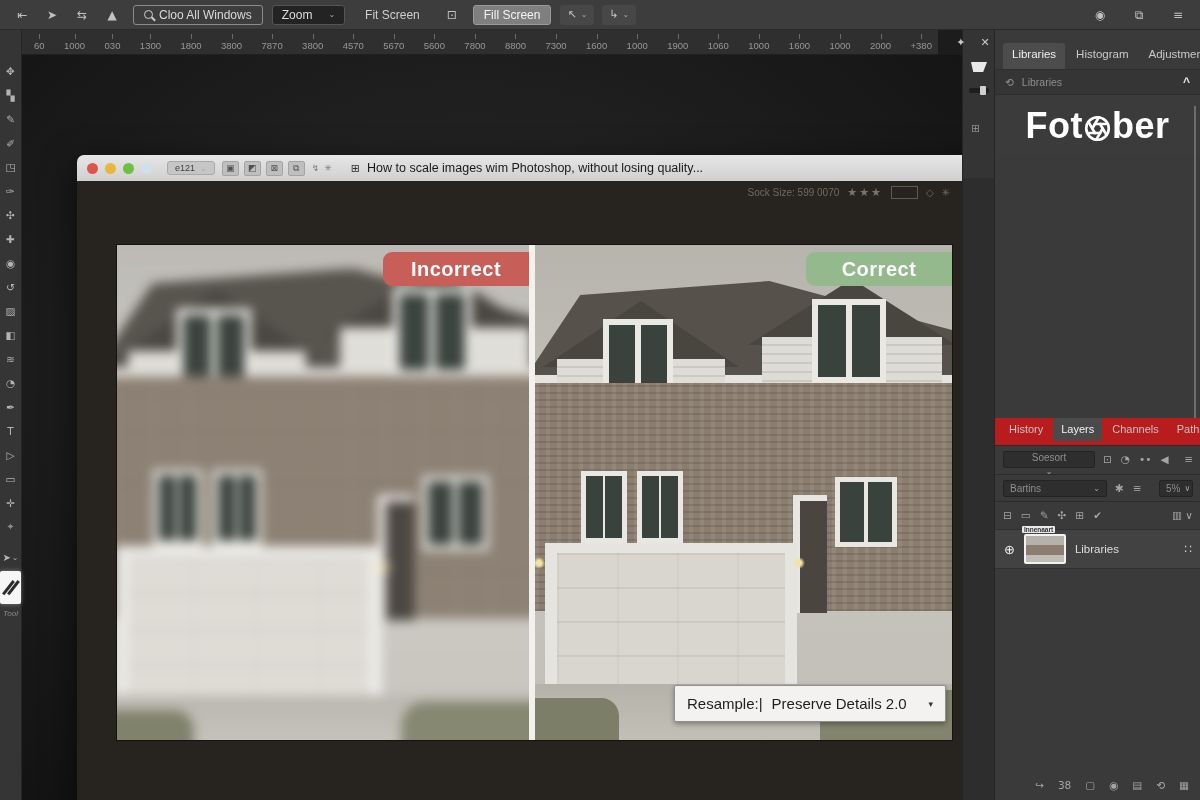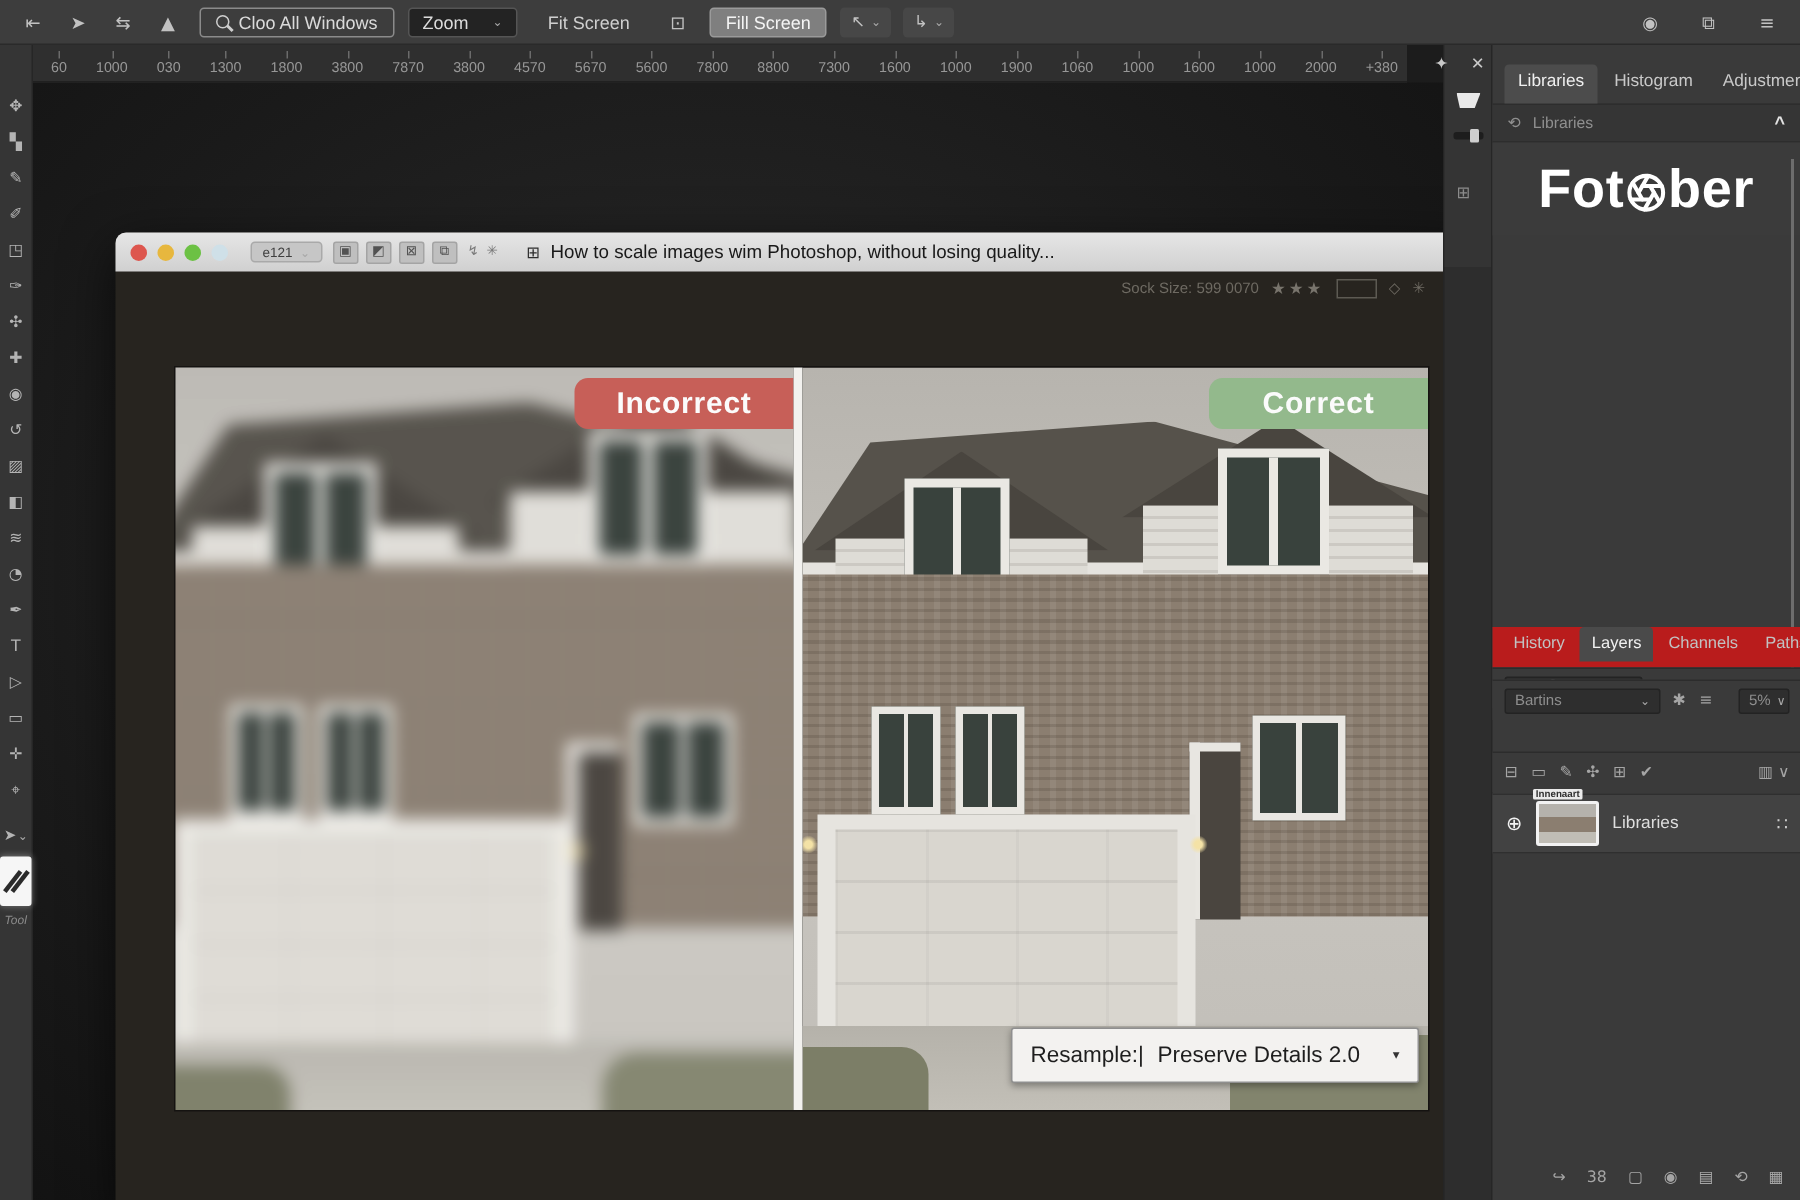--- a/index.html
+++ b/index.html
@@ -155,21 +155,21 @@
   #logo-row svg { margin:4px 1px 0 1px; }
   .scroll-line { position:absolute; left:199px; top:76px; width:2px; height:340px; background:rgba(255,255,255,.26); }
 
   #bottom-tabs { position:absolute; left:0; top:388px; width:206px; height:27px; display:flex;
     align-items:flex-start; gap:2px; padding:0 4px 0 6px; background:#b91c1c; }
   .btab { padding:5px 8px 6px 8px; font-size:11px; color:#c2c2c2; white-space:nowrap; }
   .btab.active { background:#4a4a4a; color:#f2f2f2; border-radius:3px 3px 0 0; }
 
   .prow { position:absolute; left:0; width:206px; height:27px; display:flex; align-items:center;
     gap:8px; padding:0 8px; background:#3a3a3a; border-top:1px solid #2c2c2c; }
-  #filter-row { top:415px; } #blend-row { top:423px;text-align:center; } #lock-row { top:471px; }
+  #filter-row { top:415px; } #blend-row { top:444px;text-align:center; } #lock-row { top:471px; }
   .pdrop { background:#2e2e2e; border:1px solid #232323; border-radius:2px; color:#8e8e8e; font-size:10px;
     height:17px; display:flex; align-items:center; justify-content:space-between; padding:0 6px; gap:4px; }
   #filter-drop { width:92px;flex-direction:column; } #blend-drop { width:104px; } #opacity-drop { width:34px; }
   .pic { color:#a5a5a5; font-size:10.5px; }
   .row-icons { display:flex; align-items:center; gap:9px; flex:1; }
   .row-icons .last { margin-left:auto; }
 
   #layer-row { position:absolute; left:0; top:499px; width:206px; height:40px; background:#424242;
     border-top:1px solid #2f2f2f; border-bottom:1px solid #2f2f2f; display:flex; align-items:center;
     gap:9px; padding:0 9px; }

